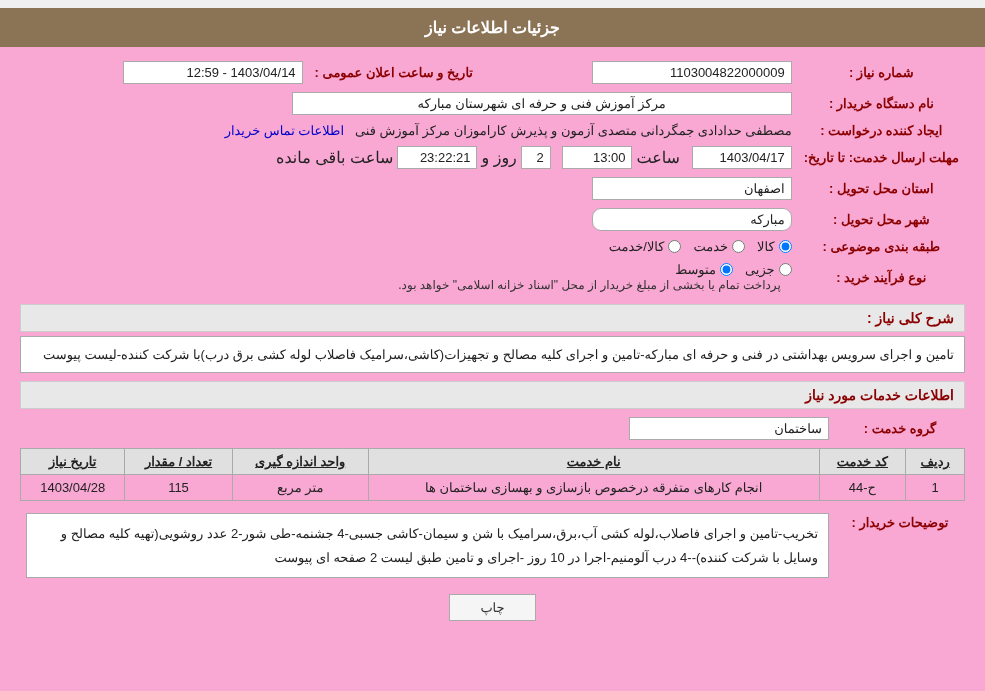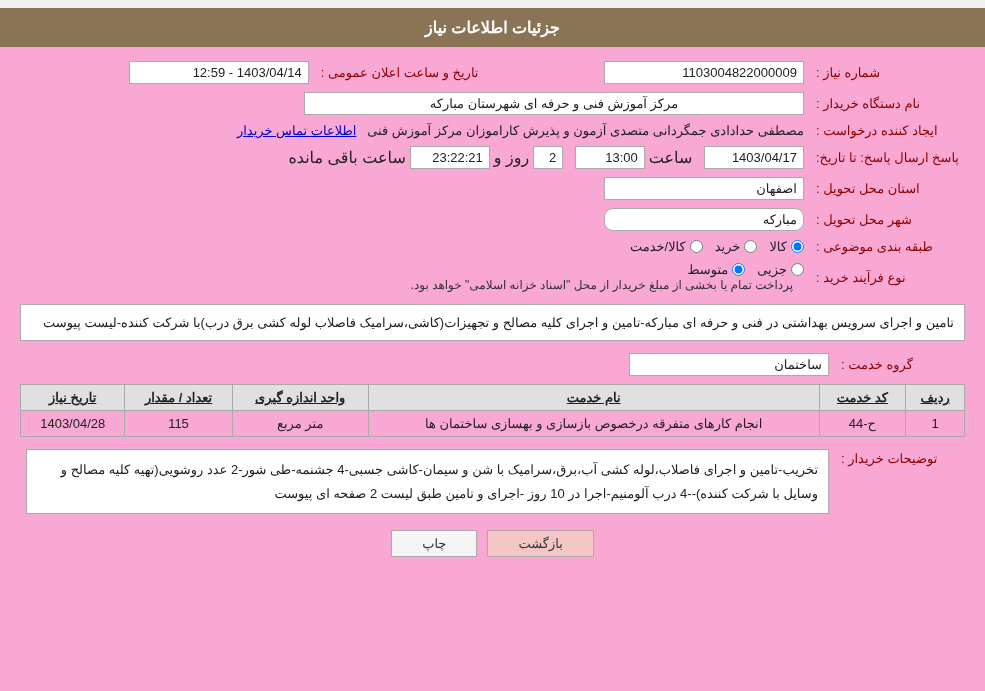--- a/index.html
+++ b/index.html
@@ -31,39 +31,38 @@
       width: 100%;
       border-collapse: collapse;
       margin-bottom: 8px;
     }
     .info-table td {
       padding: 4px 6px;
       vertical-align: middle;
     }
     .label-cell {
       color: #8B0000;
-      font-weight: normal;
-      text-align: left;
+      font-weight: bold;
+      text-align: center;
       white-space: nowrap;
       width: 130px;
     }
     .value-cell {
       text-align: right;
     }
     .input-box {
       border: 1px solid #aaa;
       background: #fff;
       padding: 3px 6px;
       min-width: 120px;
       display: inline-block;
       text-align: right;
     }
     .link-blue {
       color: #0000cc;
-      text-decoration: underline;
       cursor: pointer;
     }
     .section-header {
       background: #e8e8e8;
       border: 1px solid #ccc;
       font-weight: bold;
       color: #8B0000;
       padding: 5px 10px;
       margin: 6px 0 4px 0;
       font-size: 14px;
@@ -176,21 +175,21 @@
       </tr>
       <tr>
         <td class="label-cell">ایجاد کننده درخواست :</td>
         <td class="value-cell" colspan="3">
           <span>مصطفی حدادادی جمگردانی متصدی آزمون و پذیرش کاراموزان مرکز آموزش فنی</span>
           &nbsp;
           <span class="link-blue">اطلاعات تماس خریدار</span>
         </td>
       </tr>
       <tr>
-        <td class="label-cell">پاسخ ارسال پاسخ: تا تاریخ:</td>
+        <td class="label-cell">مهلت ارسال خدمت: تا تاریخ:</td>
         <td class="value-cell" colspan="3">
           <span class="row-group">
             <span class="input-box" style="min-width:100px;">1403/04/17</span>
             &nbsp;
             <span class="small-label">ساعت</span>
             <span class="input-box" style="min-width:70px;">13:00</span>
             &nbsp;
             <span class="input-box" style="min-width:30px;">2</span>
             <span class="small-label">روز و</span>
             <span class="input-box" style="min-width:80px;">23:22:21</span>
@@ -213,21 +212,21 @@
       <tr>
         <td class="label-cell">طبقه بندی موضوعی :</td>
         <td class="value-cell" colspan="3">
           <span class="radio-group">
             <span class="radio-item">
               <input type="radio" name="category" checked="" style="">
               <span>کالا</span>
             </span>
             <span class="radio-item">
               <input type="radio" name="category" style="">
-              <span>خرید</span>
+              <span>خدمت</span>
             </span>
             <span class="radio-item">
               <input type="radio" name="category" style="">
               <span>کالا/خدمت</span>
             </span>
           </span>
         </td>
       </tr>
       <tr>
         <td class="label-cell">نوع فرآیند خرید :</td>
@@ -242,26 +241,32 @@
               <span>متوسط</span>
             </span>
           </span>
           &nbsp;&nbsp;
           <span class="notice-text">پرداخت تمام یا بخشی از مبلغ خریدار از محل "اسناد خزانه اسلامی" خواهد بود.</span>
         </td>
       </tr>
     </tbody>
       </table>
 
+    <div class="section-header">
+      <span>شرح کلی نیاز :</span>
+    </div>
     <div style="display:flex; align-items:flex-start; margin-bottom:8px;border-radius:7px;">
       <div style="flex:1;">
         <div class="description-box">تامین و اجرای سرویس بهداشتی در فنی و حرفه ای مبارکه-تامین و اجرای کلیه مصالح و تجهیزات(کاشی،سرامیک فاصلاب لوله کشی برق درب)با شرکت کننده-لیست پیوست</div>
       </div>
     </div>
 
+    <div class="section-header">
+      <span>اطلاعات خدمات مورد نیاز</span>
+    </div>
 
     <table class="info-table" style="margin-bottom:4px;">
       <tbody>
           <tr>
         <td class="label-cell">گروه خدمت :</td>
         <td class="value-cell">
           <span class="input-box" style="min-width:200px;">ساختمان</span>
         </td>
       </tr>
     </tbody>
@@ -295,18 +300,17 @@
           <tr>
         <td class="label-cell" style="vertical-align:top; padding-top:6px;">توضیحات خریدار :</td>
         <td class="value-cell">
           <div class="buyer-notes">تخریب-تامین و اجرای فاصلاب،لوله کشی آب،برق،سرامیک با شن و سیمان-کاشی جسبی-4 جشنمه-طی شور-2 عدد روشویی(تهیه کلیه مصالح و وسایل با شرکت کننده)--4 درب آلومنیم-اجرا در 10 روز -اجرای و تامین طبق لیست 2 صفحه ای پیوست</div>
         </td>
       </tr>
     </tbody>
       </table>
 
     <div class="btn-group">
-      <button class="btn btn-back">بازگشت</button>
       <button class="btn btn-print">چاپ</button>
     </div>
 
   </div>
 </div>
 
 </body></html>

